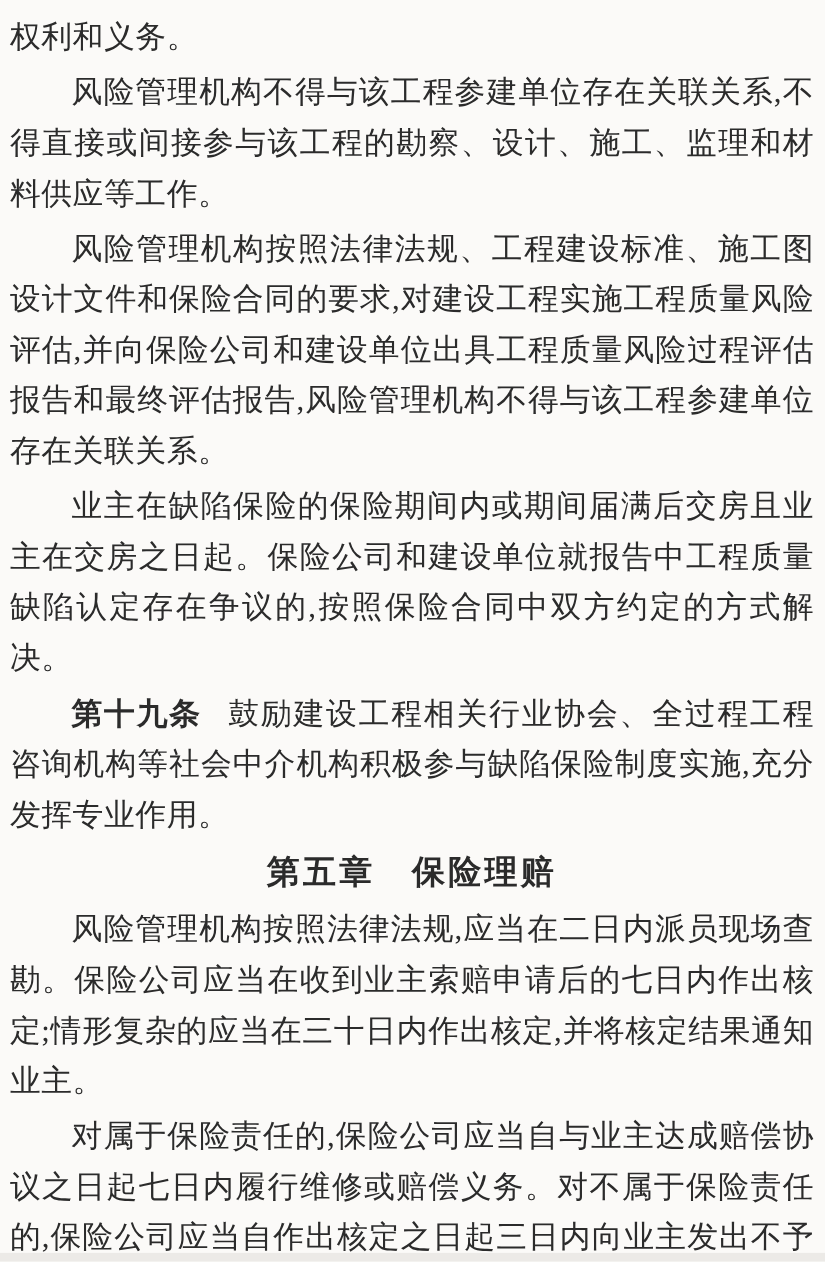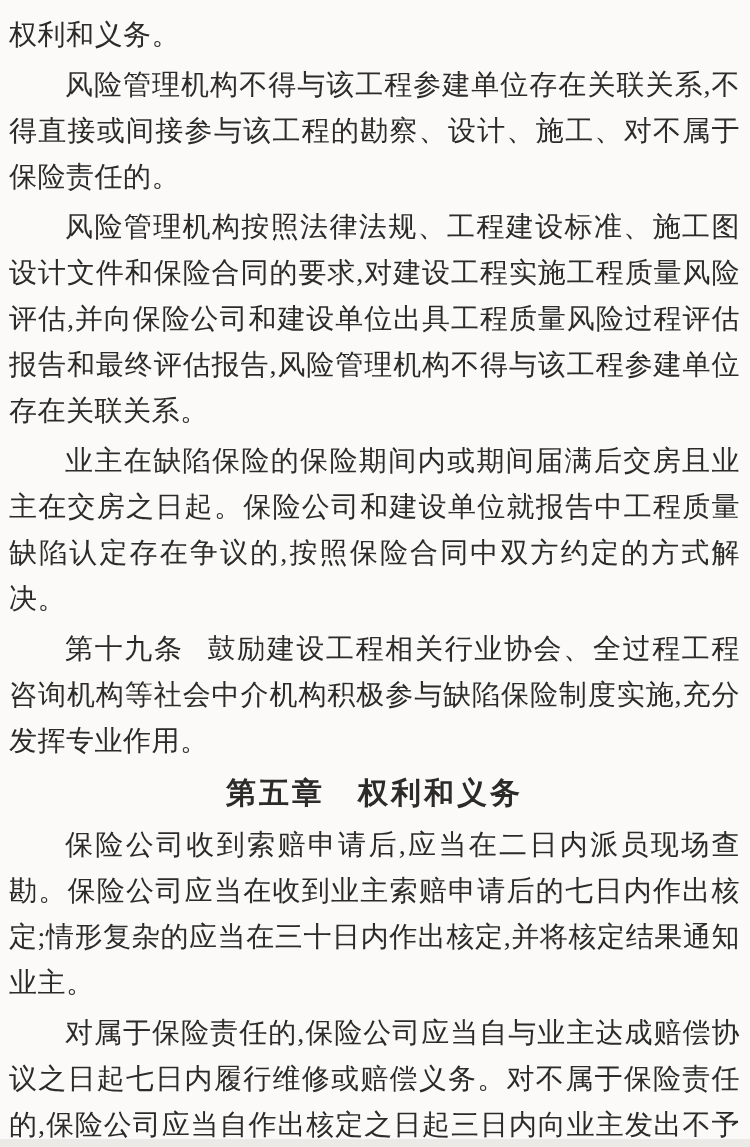--- a/index.html
+++ b/index.html
@@ -29,21 +29,21 @@
   .content p {
     margin: 4px;
   }
   .para {
     text-indent: 2em;
   }
   .continuation {
     text-indent: 0;
   }
   .lead {
-    font-weight: 400;
+    font-weight: 700;
     font-family: "Liberation Sans", "DejaVu Sans", sans-serif;
     margin-right: 0.85em;
   }
   .chapter-heading {
     text-align: center;
     font-weight: 700;
     font-family: "Liberation Sans", "DejaVu Sans", sans-serif;
     font-size: 30px;
     line-height: 50px;
     letter-spacing: 3px;
@@ -63,35 +63,35 @@
   }
 </style>
 </head>
 <body>
 
 <div class="page">
   <div class="content">
 
     <p class="continuation">权利和义务。</p>
 
-    <p class="para">风险管理机构不得与该工程参建单位存在关联关系,不得直接或间接参与该工程的勘察、设计、施工、对不属于保险责任的。</p>
+    <p class="para">风险管理机构不得与该工程参建单位存在关联关系,不得直接或间接参与该工程的勘察、设计、施工、监理和材料供应等工作。</p>
 
     <p class="para">风险管理机构按照法律法规、工程建设标准、施工图设计文件和保险合同的要求,对建设工程实施工程质量风险评估,并向保险公司和建设单位出具工程质量风险过程评估报告和最终评估报告,风险管理机构不得与该工程参建单位存在关联关系。</p>
 
     <p class="para">业主在缺陷保险的保险期间内或期间届满后交房且业主在交房之日起。保险公司和建设单位就报告中工程质量缺陷认定存在争议的,按照保险合同中双方约定的方式解决。</p>
 
     <p class="para">
       <span class="lead">第十九条</span><span>鼓励建设工程相关行业协会、全过程工程咨询机构等社会中介机构积极参与缺陷保险制度实施,充分发挥专业作用。</span>
     </p>
 
     <p class="chapter-heading">
-      <span>第五章</span><span class="hgap">权利和义务</span>
+      <span>第五章</span><span class="hgap">保险理赔</span>
     </p>
 
 
-    <p class="para">保险公司收到索赔申请后,应当在二日内派员现场查勘。保险公司应当在收到业主索赔申请后的七日内作出核定;情形复杂的应当在三十日内作出核定,并将核定结果通知业主。</p>
+    <p class="para">风险管理机构按照法律法规,应当在二日内派员现场查勘。保险公司应当在收到业主索赔申请后的七日内作出核定;情形复杂的应当在三十日内作出核定,并将核定结果通知业主。</p>
 
     <p class="para">对属于保险责任的,保险公司应当自与业主达成赔偿协议之日起七日内履行维修或赔偿义务。对不属于保险责任的,保险公司应当自作出核定之日起三日内向业主发出不予赔偿通知书,并</p>
 
   </div>
 
   <div class="bottom-edge"></div>
 </div>
 
 </body></html>

